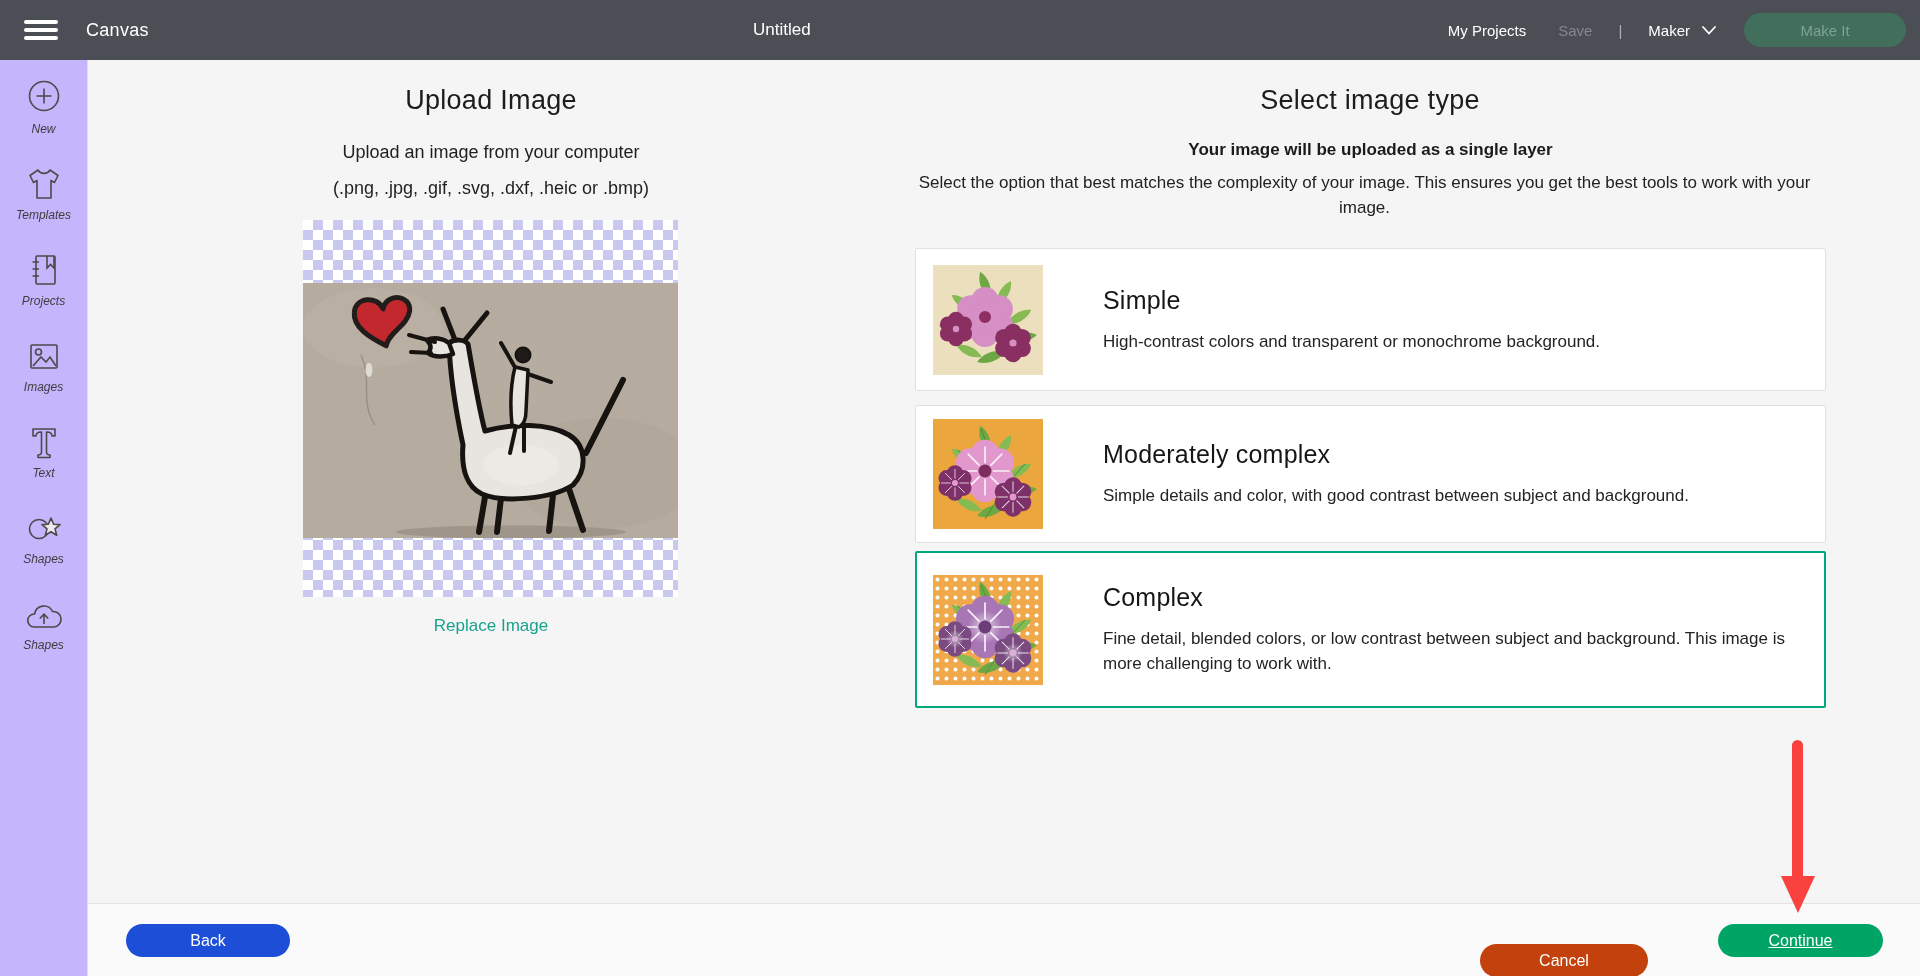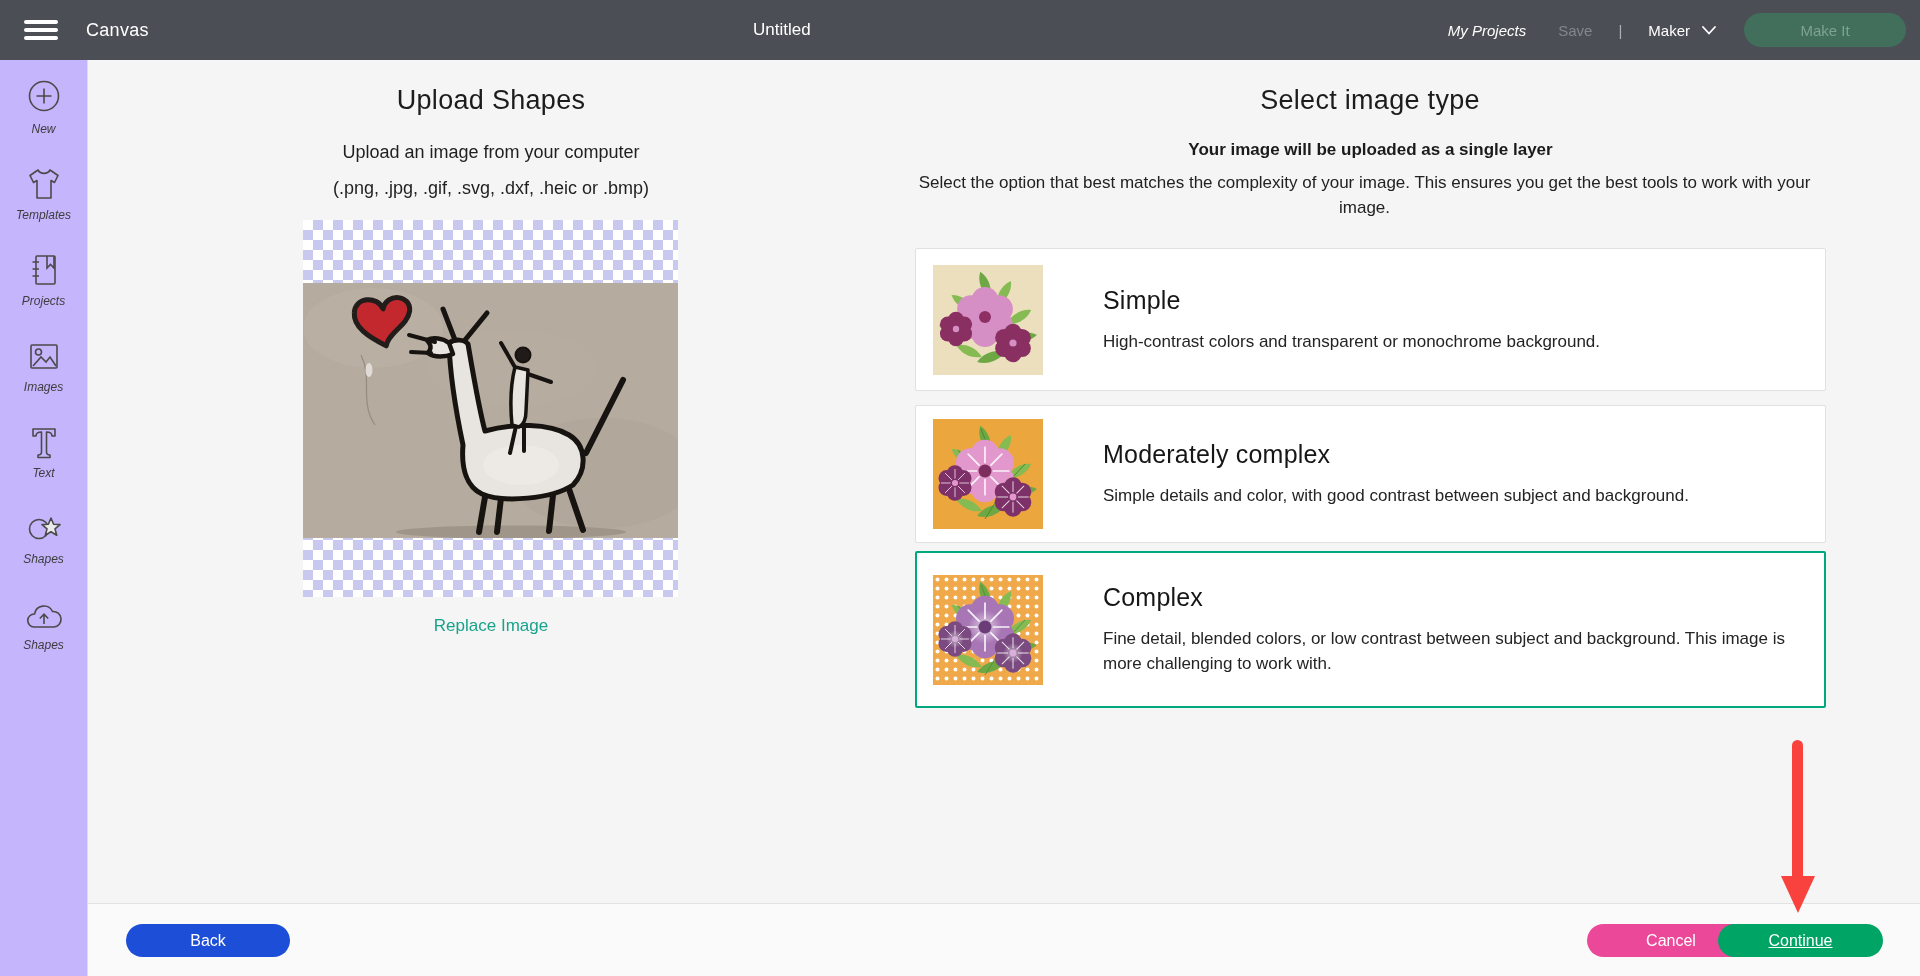--- a/index.html
+++ b/index.html
@@ -6,21 +6,21 @@
   html,body { width:1920px; height:976px; }
   body { position:relative; font-family:"Liberation Sans", sans-serif; background:#f5f5f5; overflow:hidden; color:#1f1f1f; }
 
   
   .topbar { position:absolute; top:0; left:0; right:0; height:60px; background:#4b4e54; display:flex; align-items:center; z-index:5; }
   .hamburger { margin-left:24px; width:34px; cursor:pointer; }
   .hamburger span { display:block; height:4px; background:#fff; border-radius:2px; margin:4px 0; }
   .app-title { margin-left:28px; color:#fff; font-size:18px; letter-spacing:.3px; }
   .project-title { position:absolute; left:753px; color:#fff; font-size:17px; }
   .topbar-right { position:absolute; right:0; top:0; height:60px; display:flex; align-items:center; }
-  .tb-link { color:#fff; font-size:15px; margin-right:32px; cursor:pointer;font-style:italic; }
+  .tb-link { color:#fff; font-size:15px; margin-right:32px; cursor:pointer; }
   .tb-save { color:#84878c; margin-right:26px; font-size:15px; }
   .tb-pipe { color:#aeb1b5; margin-right:26px; font-size:15px; }
   .tb-machine { display:flex; align-items:center; gap:12px; color:#fff; font-size:15px; margin-right:28px; cursor:pointer; }
   .make-it { width:162px; height:34px; border-radius:17px; background:#416f5c; color:#7fa291; font-size:15px; display:flex; align-items:center; justify-content:center; margin-right:14px; cursor:default; }
 
   
   .sidebar { position:absolute; top:60px; left:0; bottom:0; width:88px; background:#c4b5fd; border-right:1px solid #dedede; display:flex; flex-direction:column; align-items:center; padding-top:14px; z-index:4;font-style:italic; }
   .side-item { height:86px; width:100%; display:flex; flex-direction:column; align-items:center; cursor:pointer; }
   .side-icon { height:42px; display:flex; align-items:flex-end; justify-content:center; }
   .side-icon svg { stroke:#4a4a4a; fill:none; stroke-width:1.6; }
@@ -54,21 +54,21 @@
   .thumb { width:110px; height:110px; flex:0 0 110px; }
   .thumb svg { width:110px; height:110px; display:block; }
   .card-text { margin-left:60px; max-width:700px; }
   .card-title { font-size:25px; color:#161616; margin-bottom:14px; letter-spacing:.2px; }
   .card-desc { font-size:17px; line-height:25px; color:#242424; }
 
   
   .footer { position:absolute; left:88px; right:0; top:903px; height:73px; background:#fafafa; border-top:1px solid #e2e2e2; z-index:3; }
   .pill { position:absolute; top:20px; height:33px; border-radius:17px; border:none; color:#fff; font-size:16px; font-family:"Liberation Sans",sans-serif; display:flex; align-items:center; justify-content:center; cursor:pointer; }
   .btn-back { left:38px; width:164px; background:#1d4ed8; }
-  .btn-cancel { left:1499px; width:168px; background:#ec4899; }
+  .btn-cancel { left:1392px; width:168px; background:#c2410c;margin-top:20px; }
   .btn-continue { left:1630px; width:165px; background:#00a465;text-decoration:underline; }
 
   .arrow-annot { position:absolute; left:1779px; top:738px; z-index:9; }
 </style>
 </head>
 <body>
 
 <svg width="0" height="0" style="position:absolute">
   <defs>
     <g id="bloom" fill="currentColor">
@@ -194,21 +194,21 @@
           <path d="M11 25 A6.5 6.5 0 0 1 11.5 12 A9.5 9.5 0 0 1 29.5 9.5 A6.8 6.8 0 0 1 31 25 Z"></path>
           <path d="M21 22 V12.5 M16.8 16.5 L21 12.2 L25.2 16.5"></path>
         </svg>
     </span>
     <span class="side-label">Shapes</span>
   </div>
 </div>
 
 <div class="content">
 
-  <div class="center-text panel-title upload-title">Upload Shapes</div>
+  <div class="center-text panel-title upload-title">Upload Image</div>
   <div class="center-text upload-sub1">Upload an image from your computer</div>
   <div class="center-text upload-sub2">(.png, .jpg, .gif, .svg, .dxf, .heic or .bmp)</div>
 
   <div class="preview">
     <svg class="photo" viewBox="0 0 375 255" preserveAspectRatio="none">
       <rect width="375" height="255" fill="#b5ab9e"></rect>
       <ellipse cx="70" cy="45" rx="70" ry="40" fill="#bdb3a6" opacity=".5"></ellipse>
       <ellipse cx="300" cy="190" rx="95" ry="55" fill="#aca295" opacity=".4"></ellipse>
       <ellipse cx="210" cy="85" rx="85" ry="38" fill="#b9afa2" opacity=".4"></ellipse>
       <path d="M58 72 C70 96, 56 118, 72 142" stroke="#978d80" stroke-width="1.3" fill="none"></path>

